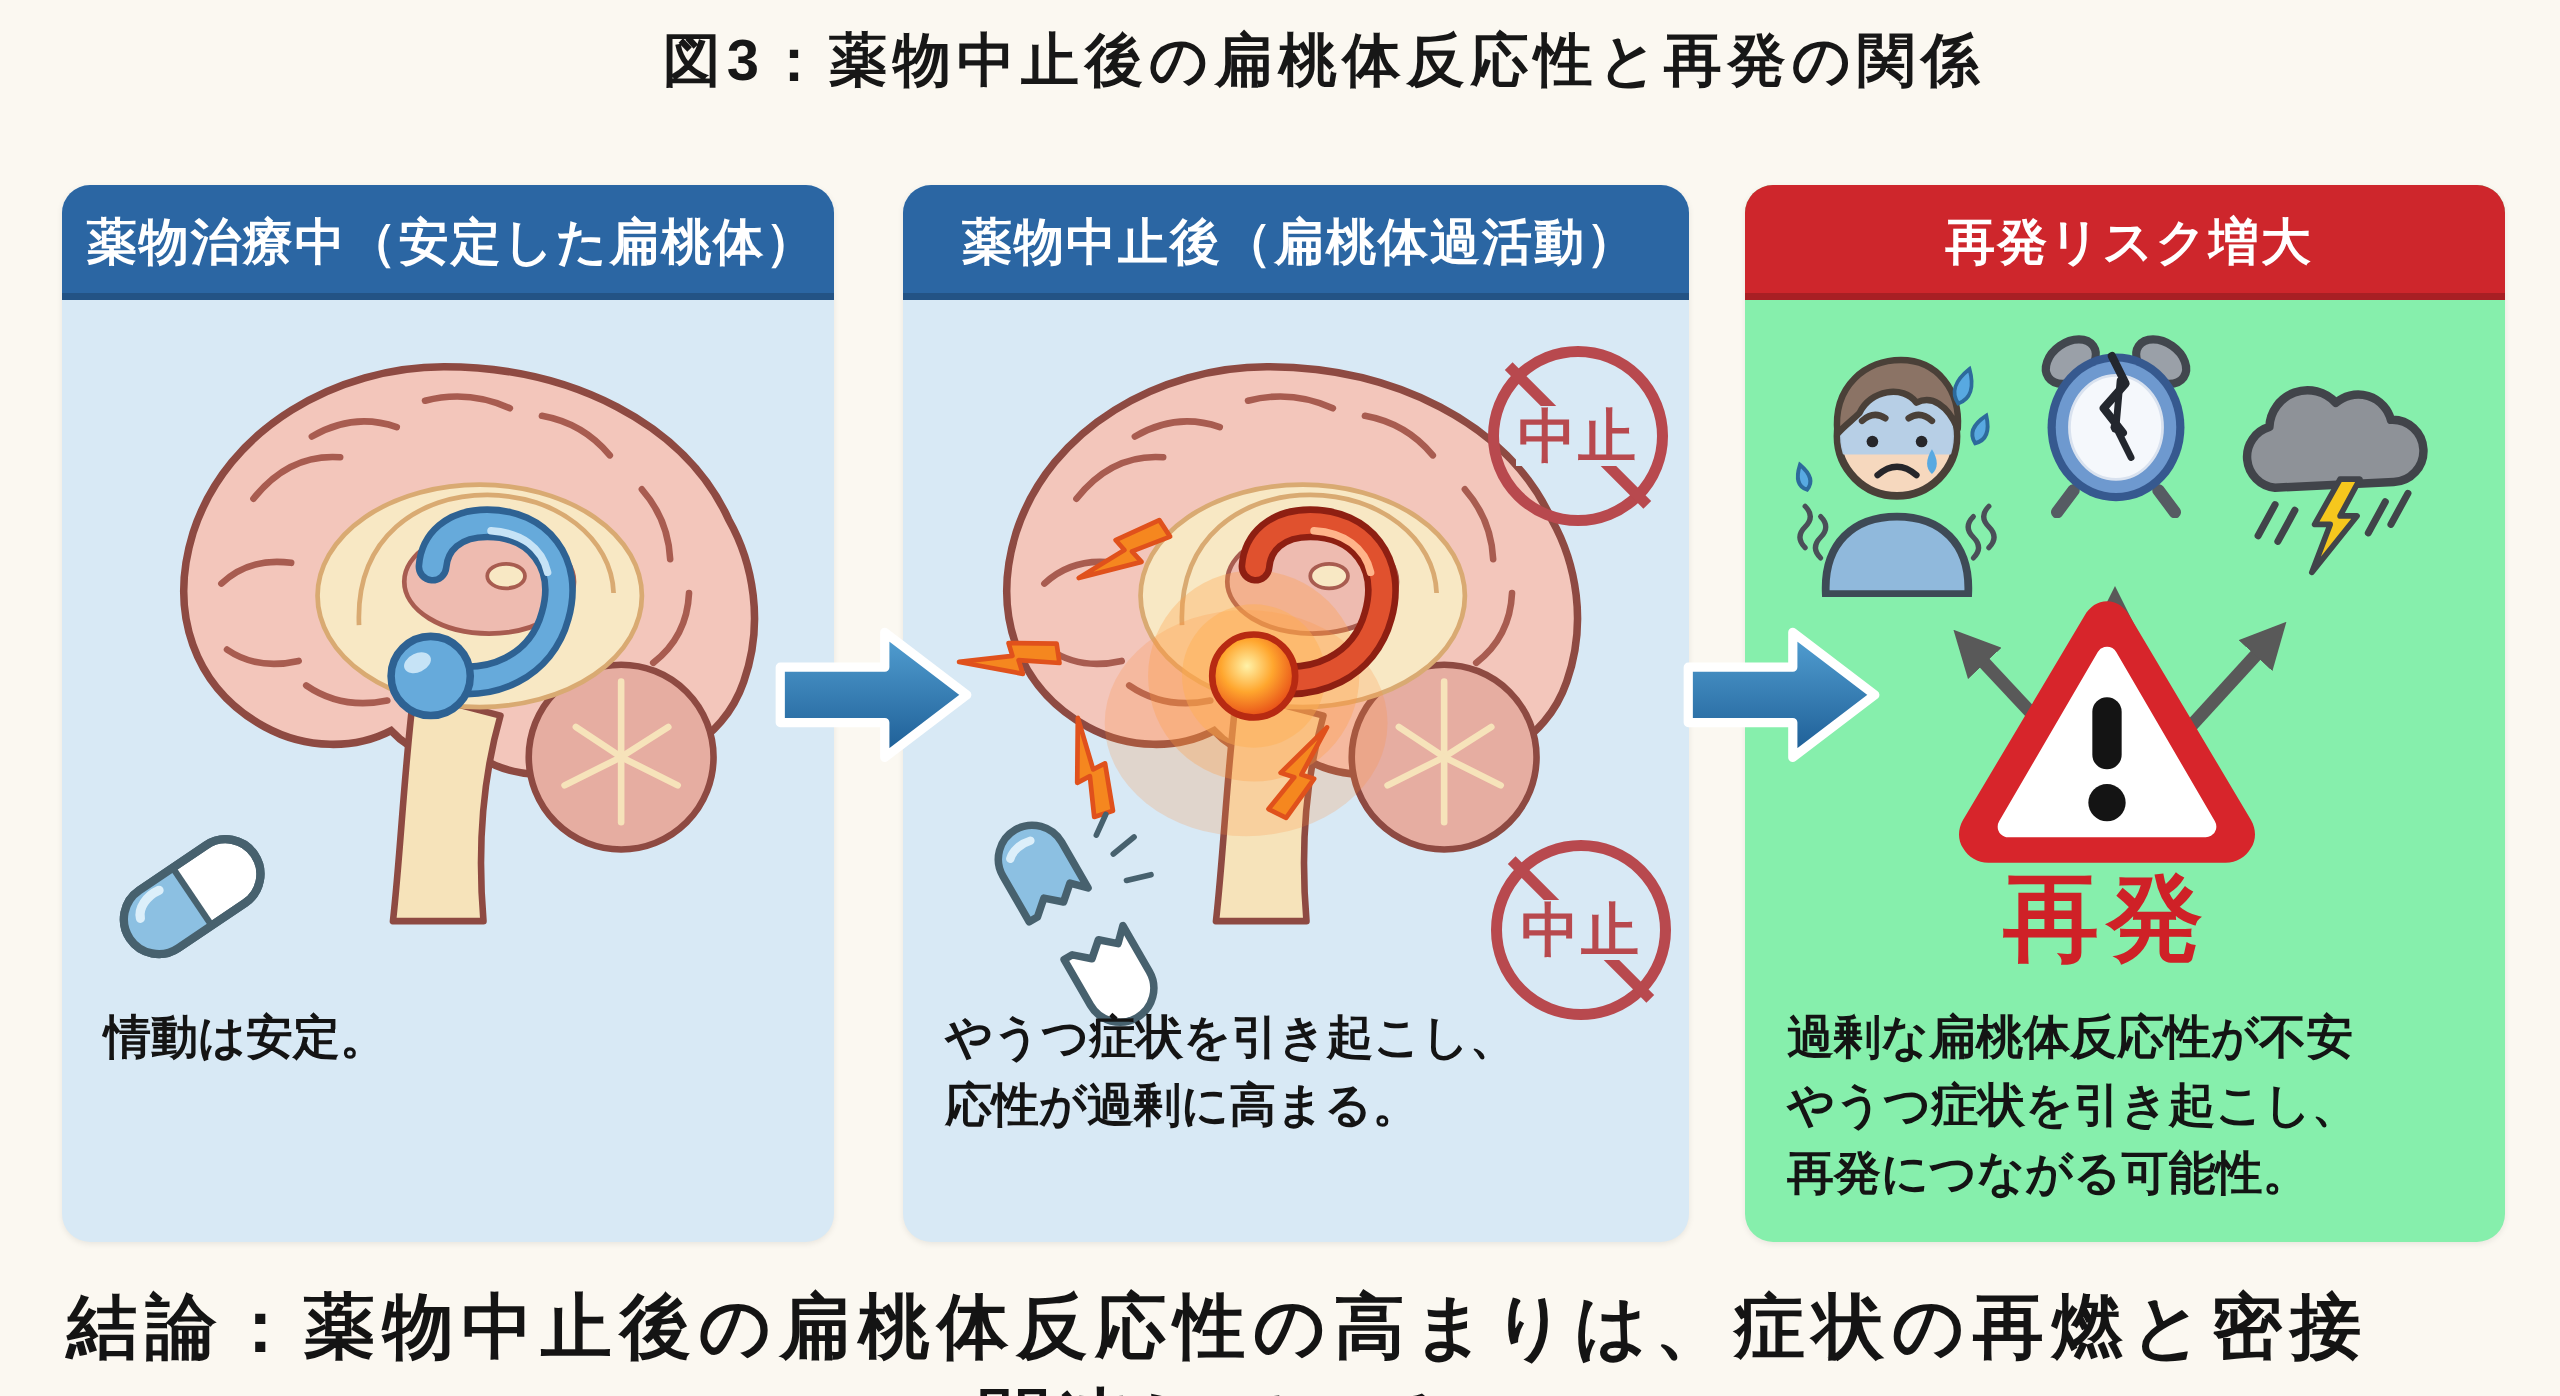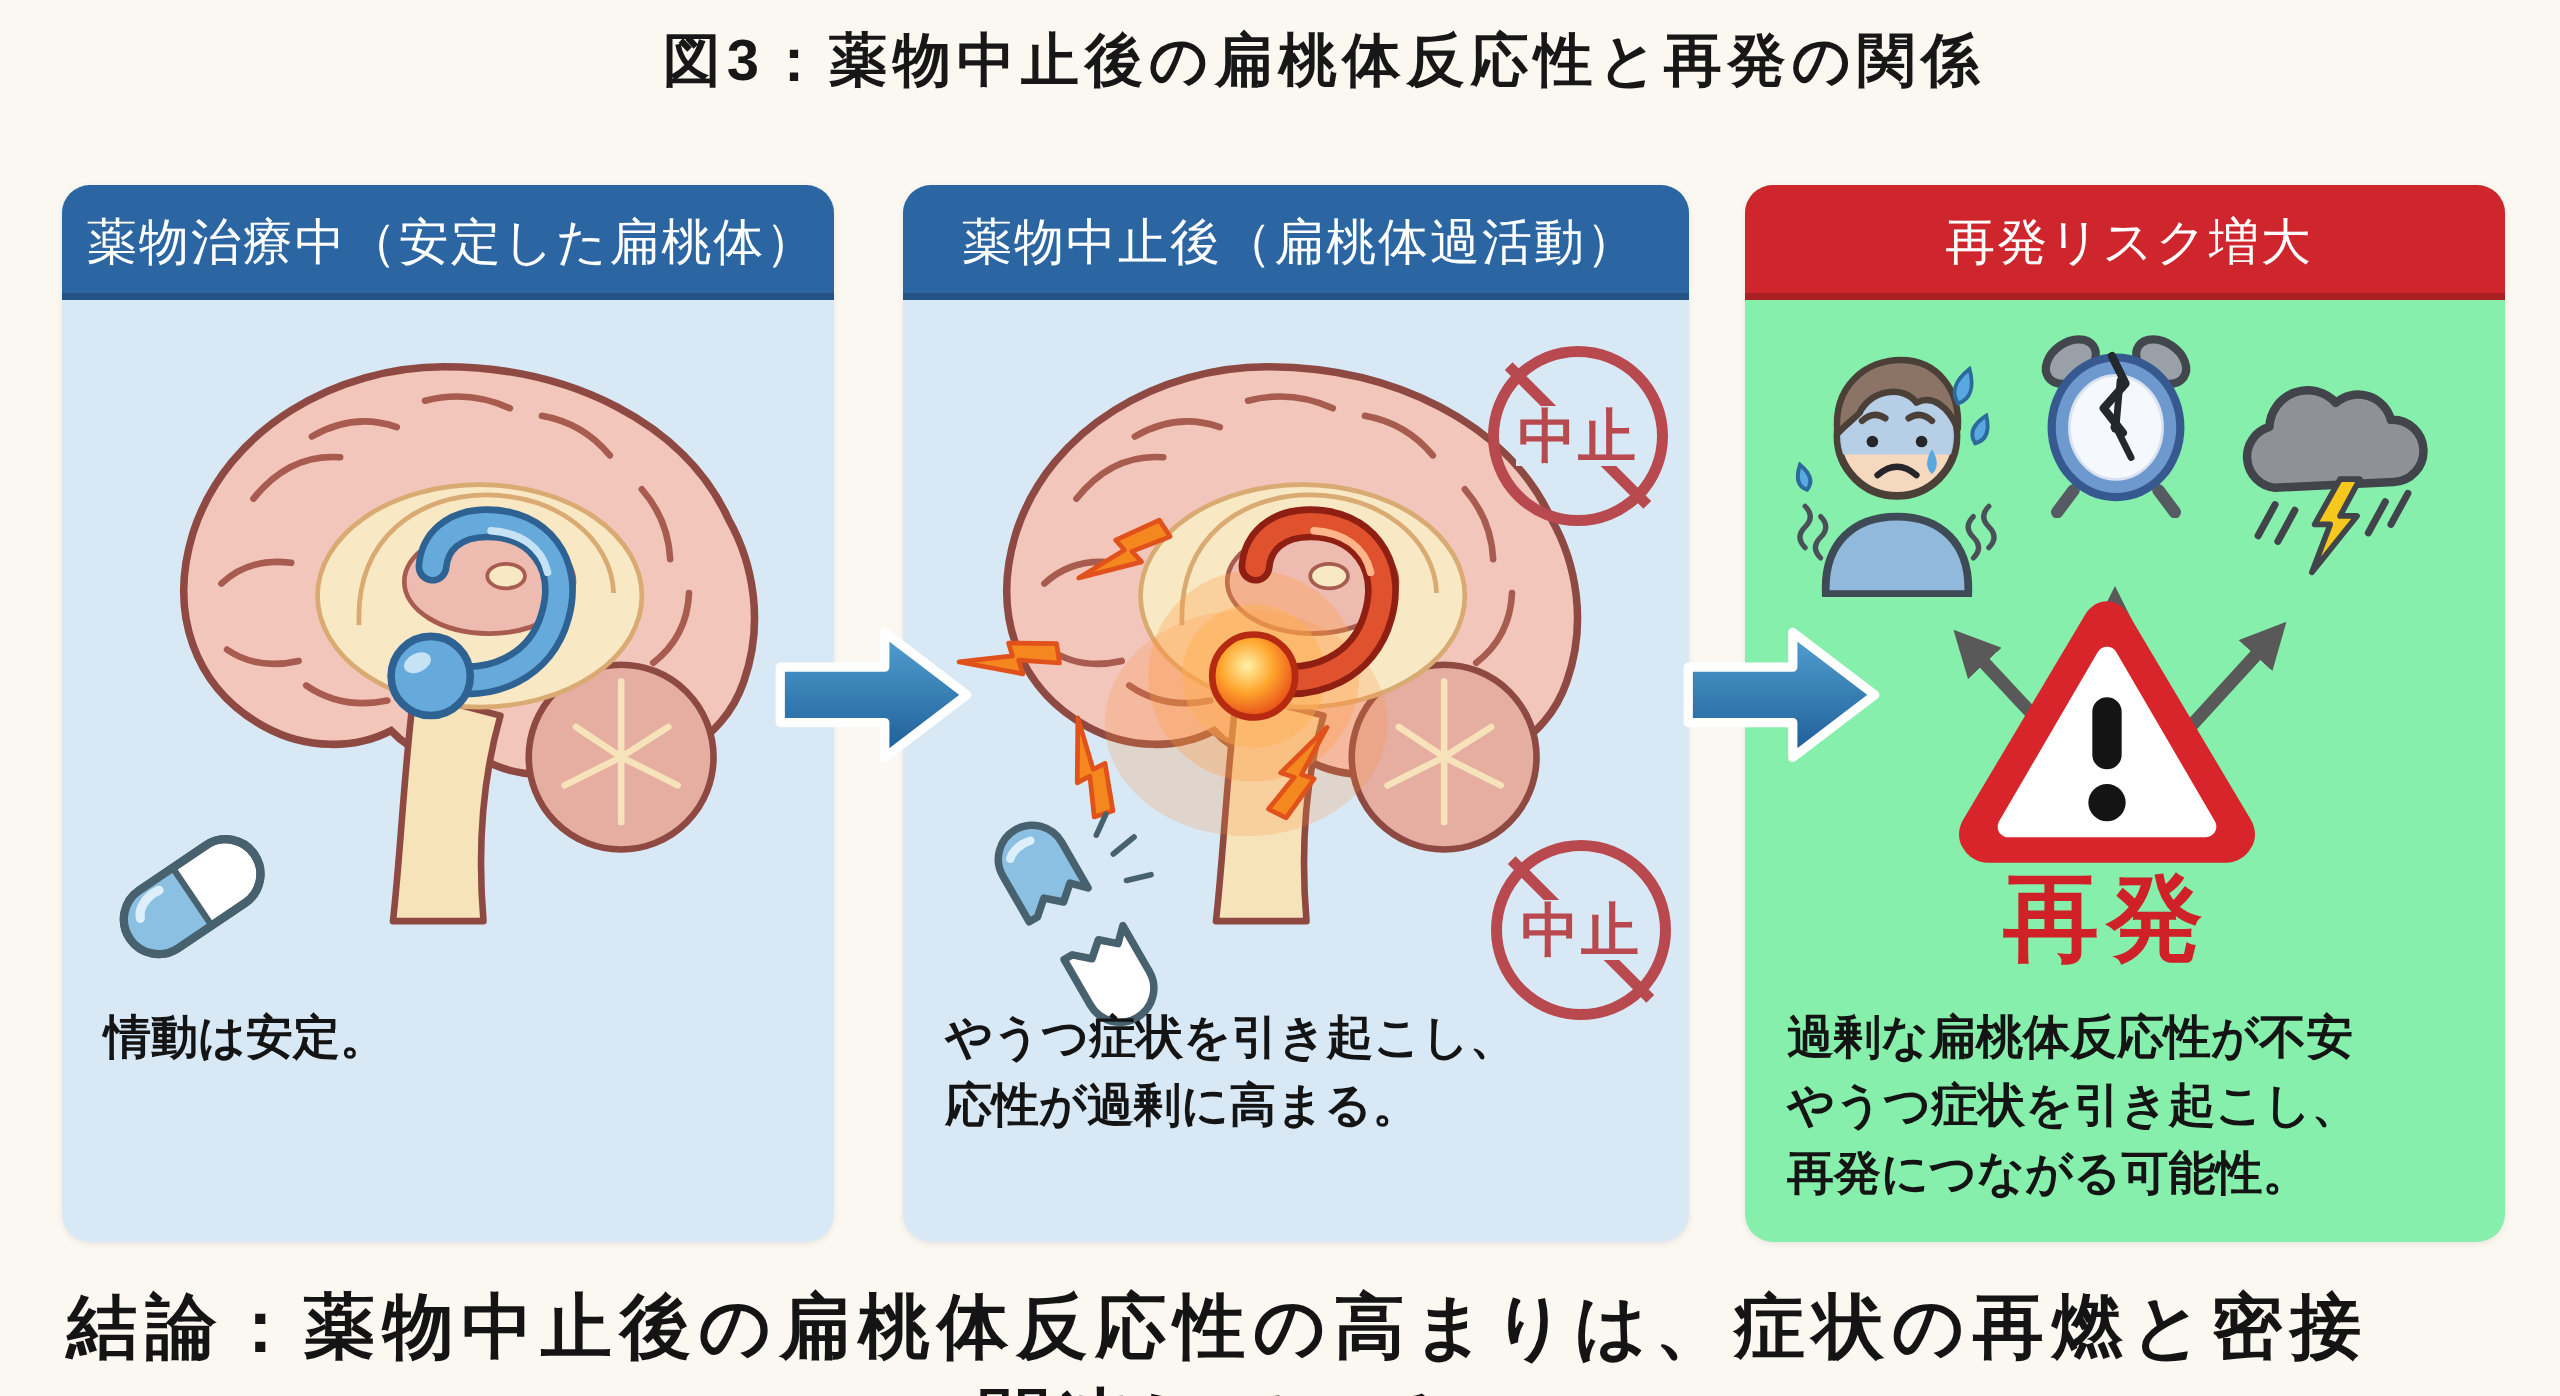--- a/index.html
+++ b/index.html
@@ -18,21 +18,21 @@
   .panel{
     position:absolute;top:185px;height:1057px;
     border-radius:28px;overflow:hidden;
     box-shadow:0 2px 6px rgba(0,0,0,.08);
   }
   .p1{left:62px;width:772px;background:#d8e9f5;}
   .p2{left:903px;width:786px;background:#d8e9f5;}
   .p3{left:1745px;width:760px;background:#86efac;}
   .ph{
     height:115px;display:flex;align-items:center;justify-content:center;
-    font-size:50px;font-weight:400;color:#fff;letter-spacing:2px;
+    font-size:50px;font-weight:700;color:#fff;letter-spacing:2px;
     box-shadow:inset 0 -7px 0 rgba(0,0,0,.18);
     padding-left:8px;
   }
   .ph.blue{background:#2b66a3;}
   .ph.red{background:#ce262c;}
   .pbody{position:relative;height:1100px;}
   .ptext{
     position:absolute;left:42px;top:703px;right:30px;
     font-size:47px;font-weight:900;line-height:68px;color:#141414;
   }

